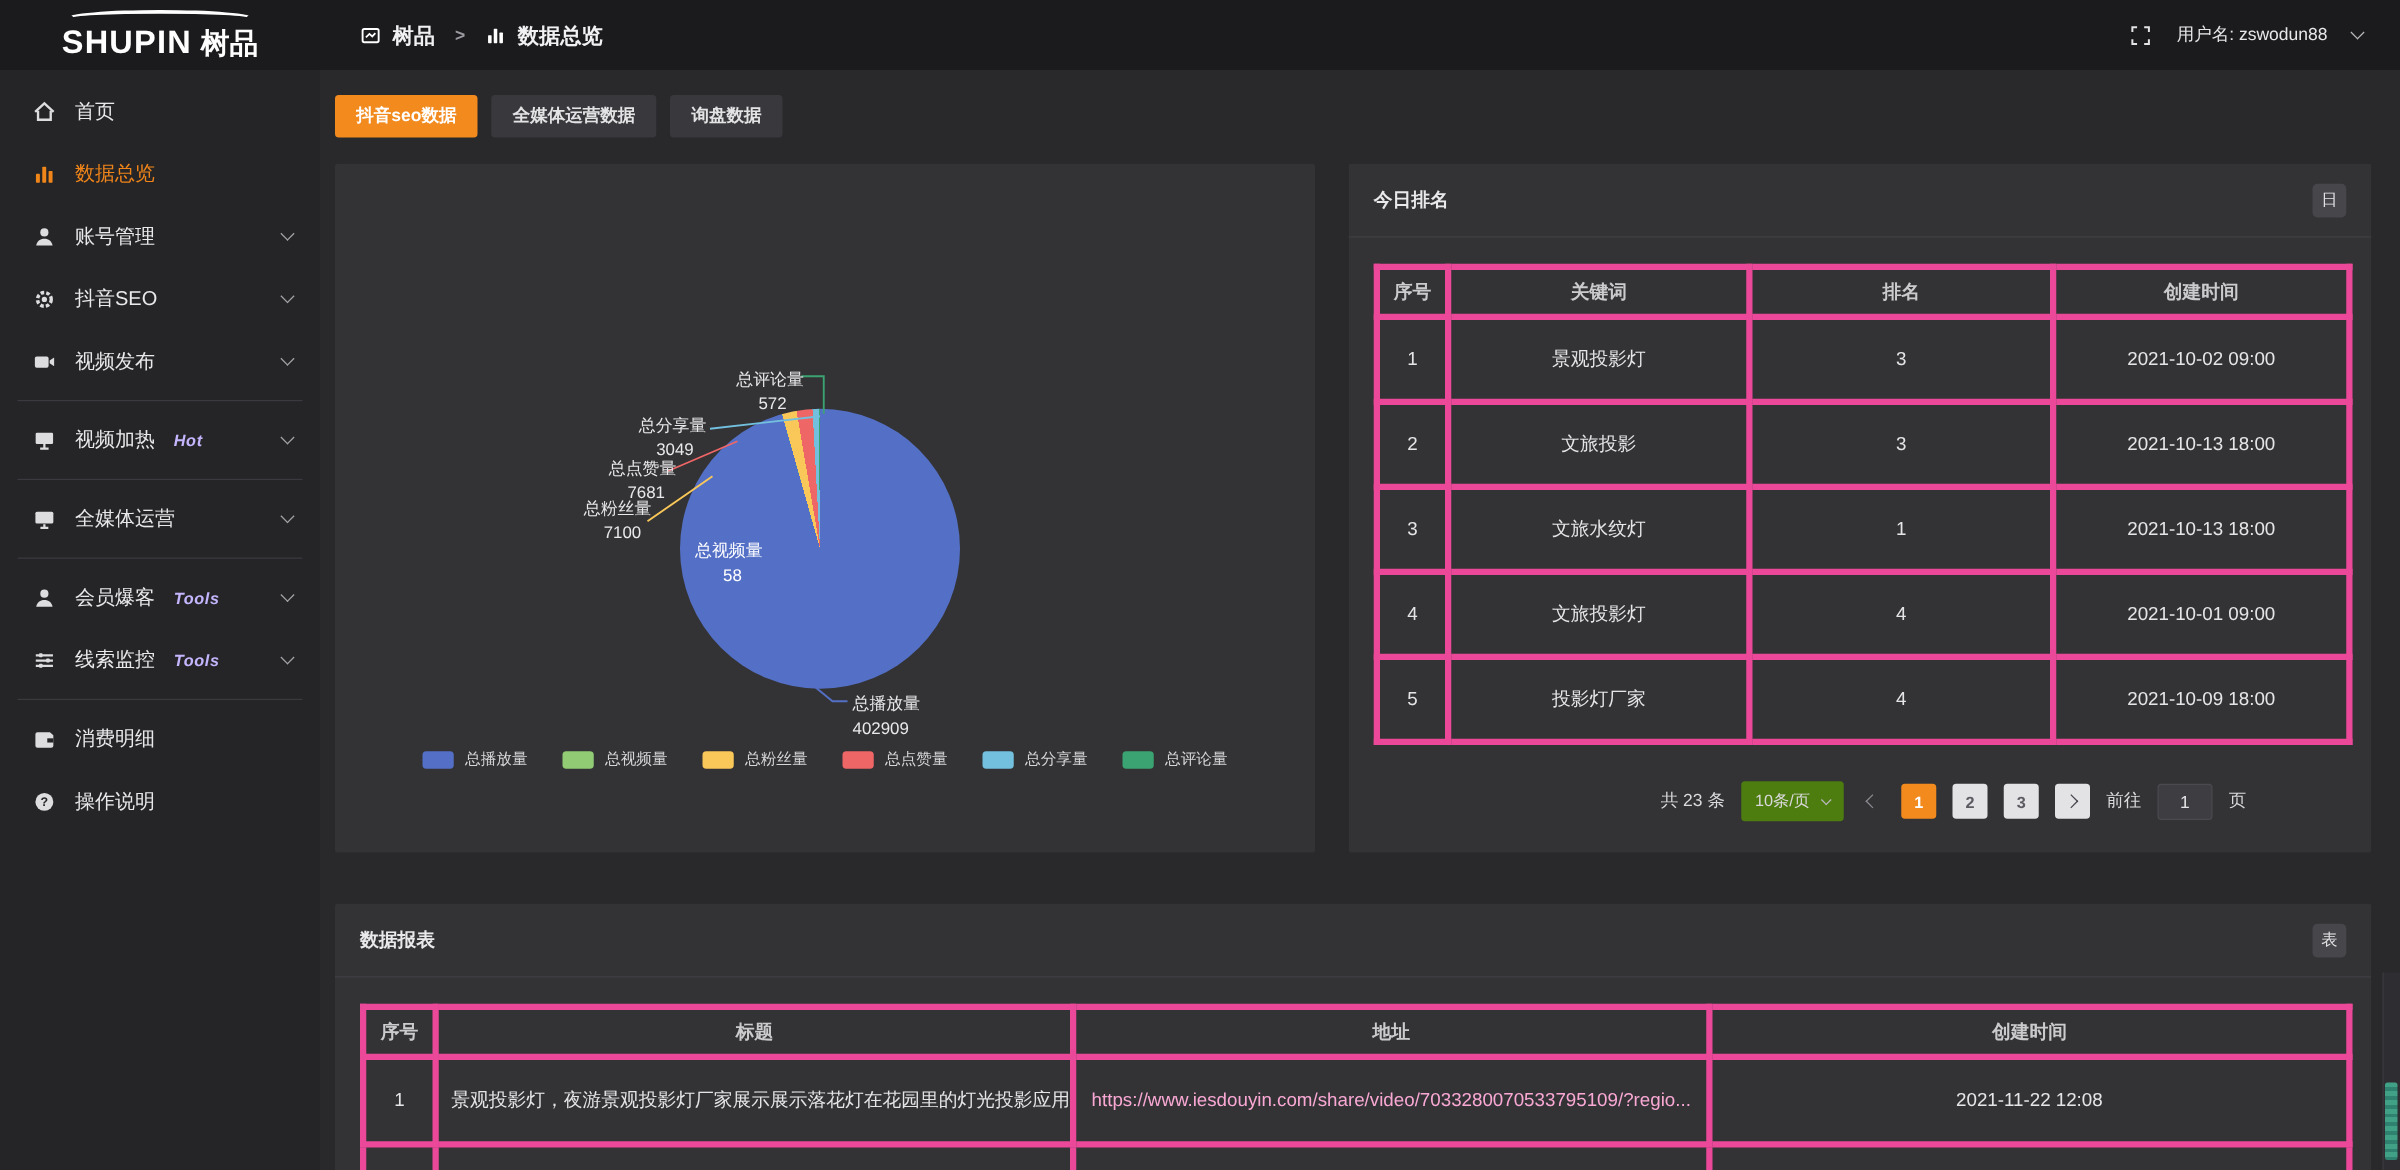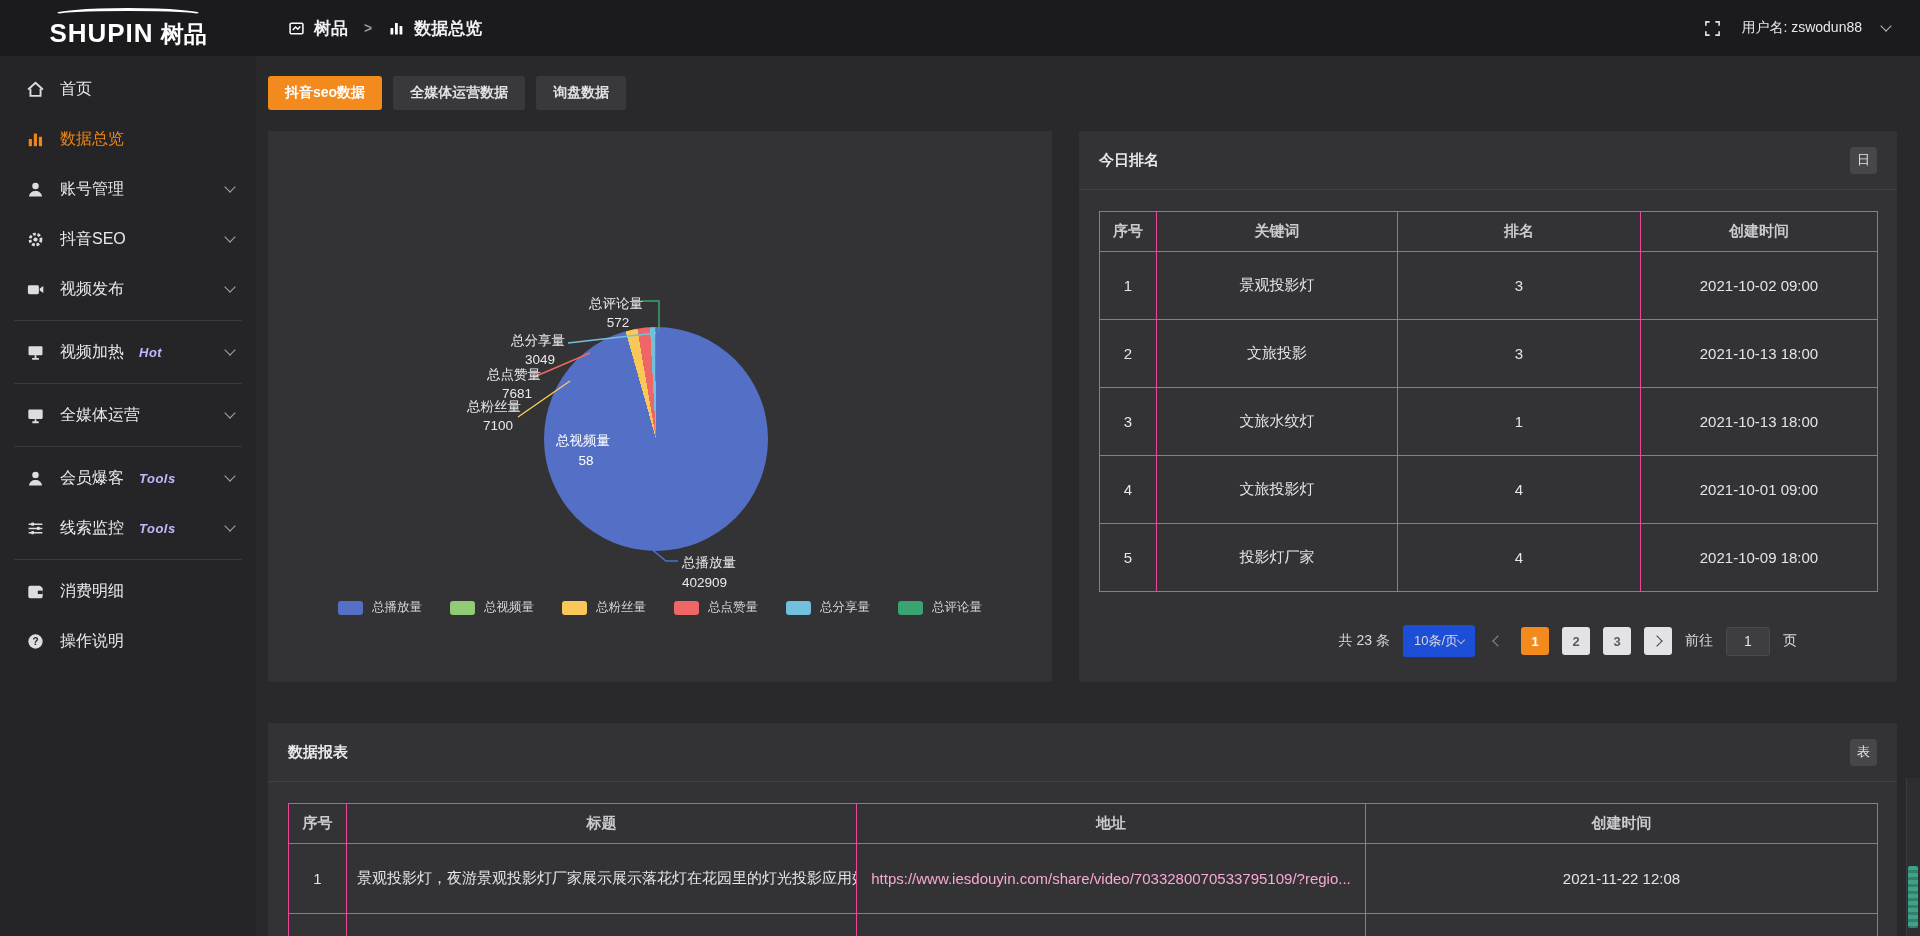--- a/index.html
+++ b/index.html
@@ -45,27 +45,27 @@
   .chart-area{position:absolute;left:0;top:60px;width:784px;height:491px;}
   .chart-title{position:absolute;left:0;right:0;top:16px;text-align:center;font-size:21px;font-weight:700;color:#efeff1;letter-spacing:1px;}
   .pie{position:absolute;left:276px;top:136px;width:224px;height:224px;border-radius:50%;}
   .chart-svg{position:absolute;left:0;top:0;pointer-events:none;}
   .legend{position:absolute;left:0;right:0;top:408px;display:flex;justify-content:center;gap:28px;}
   .lg-item{display:flex;align-items:center;gap:9px;font-size:12.5px;color:#d6d6d8;cursor:pointer;}
   .lg-swatch{width:25px;height:14px;border-radius:3px;background:#888;}
 
   .rank-panel{left:823px;top:75px;width:818px;height:551px;}
   table{border-collapse:collapse;table-layout:fixed;}
-  .grid-tbl th,.grid-tbl td{border:1px solid #ec4899;text-align:center;overflow:hidden;white-space:nowrap;}
+  .grid-tbl th,.grid-tbl td{border:5px solid #ec4899;text-align:center;overflow:hidden;white-space:nowrap;}
   .grid-tbl th{height:40px;font-size:15px;font-weight:600;color:#cbcbce;}
   .rank-tbl{position:absolute;left:20px;top:80px;width:778px;}
   .rank-tbl td{height:68px;font-size:15px;color:#e5e5e7;}
 
   .pagination{position:absolute;right:100px;top:494px;display:flex;align-items:center;gap:13px;font-size:14px;color:#dadadc;}
-  .page-size{display:flex;align-items:center;background:#1d4ed8;border-radius:3px;padding:7px 11px;font-size:13px;color:#d9d9db;cursor:pointer;}
+  .page-size{display:flex;align-items:center;gap:10px;background:#4d7c0f;border-radius:3px;padding:7px 11px;font-size:13px;color:#d9d9db;cursor:pointer;}
   .page-size .chev{width:6px;height:6px;margin-top:-2px;}
   .pg-prev{width:20px;display:flex;justify-content:center;cursor:pointer;}
   .pg-prev .chevl{width:8px;height:8px;border-left:1.7px solid #8b8b90;border-bottom:1.7px solid #8b8b90;transform:rotate(45deg);}
   .pg-btn{min-width:28px;height:28px;border-radius:3px;display:flex;align-items:center;justify-content:center;font-size:13px;font-weight:700;cursor:pointer;}
   .pg-light{background:#e3e3e6;color:#5b5b61;}
   .pg-active{background:#f28a1e;color:#fff;}
   .pg-next .chevr{width:8px;height:8px;border-right:1.8px solid #45454b;border-top:1.8px solid #45454b;transform:rotate(45deg);margin-left:-2px;}
   .goto-input{width:44px;height:29px;background:#3e3e42;border:1px solid #4a4a4f;border-radius:3px;color:#e4e4e6;text-align:center;font-size:14px;outline:none;}
 
   .report-panel{left:12px;top:667px;width:1629px;height:330px;overflow:hidden;}

